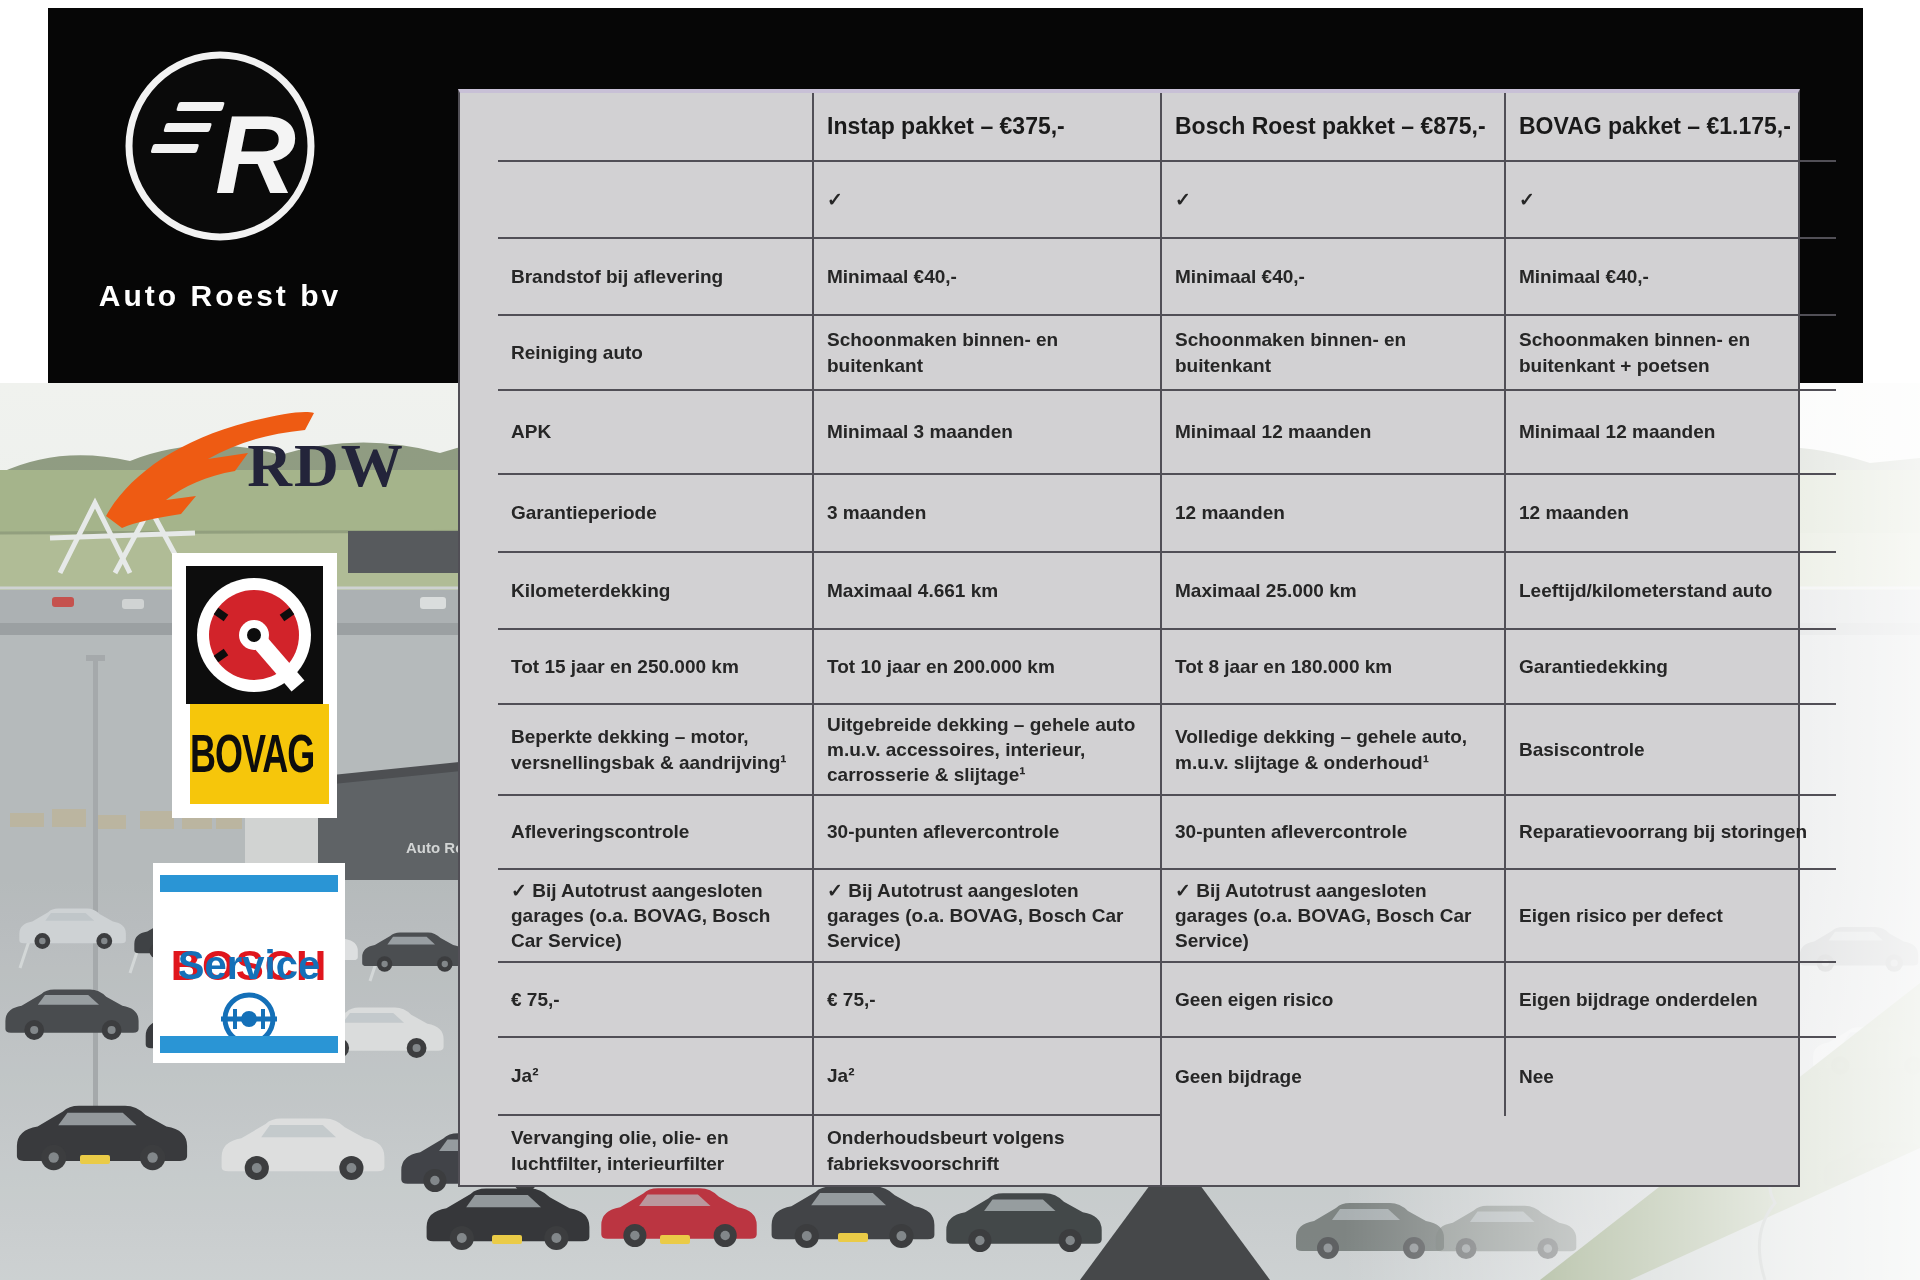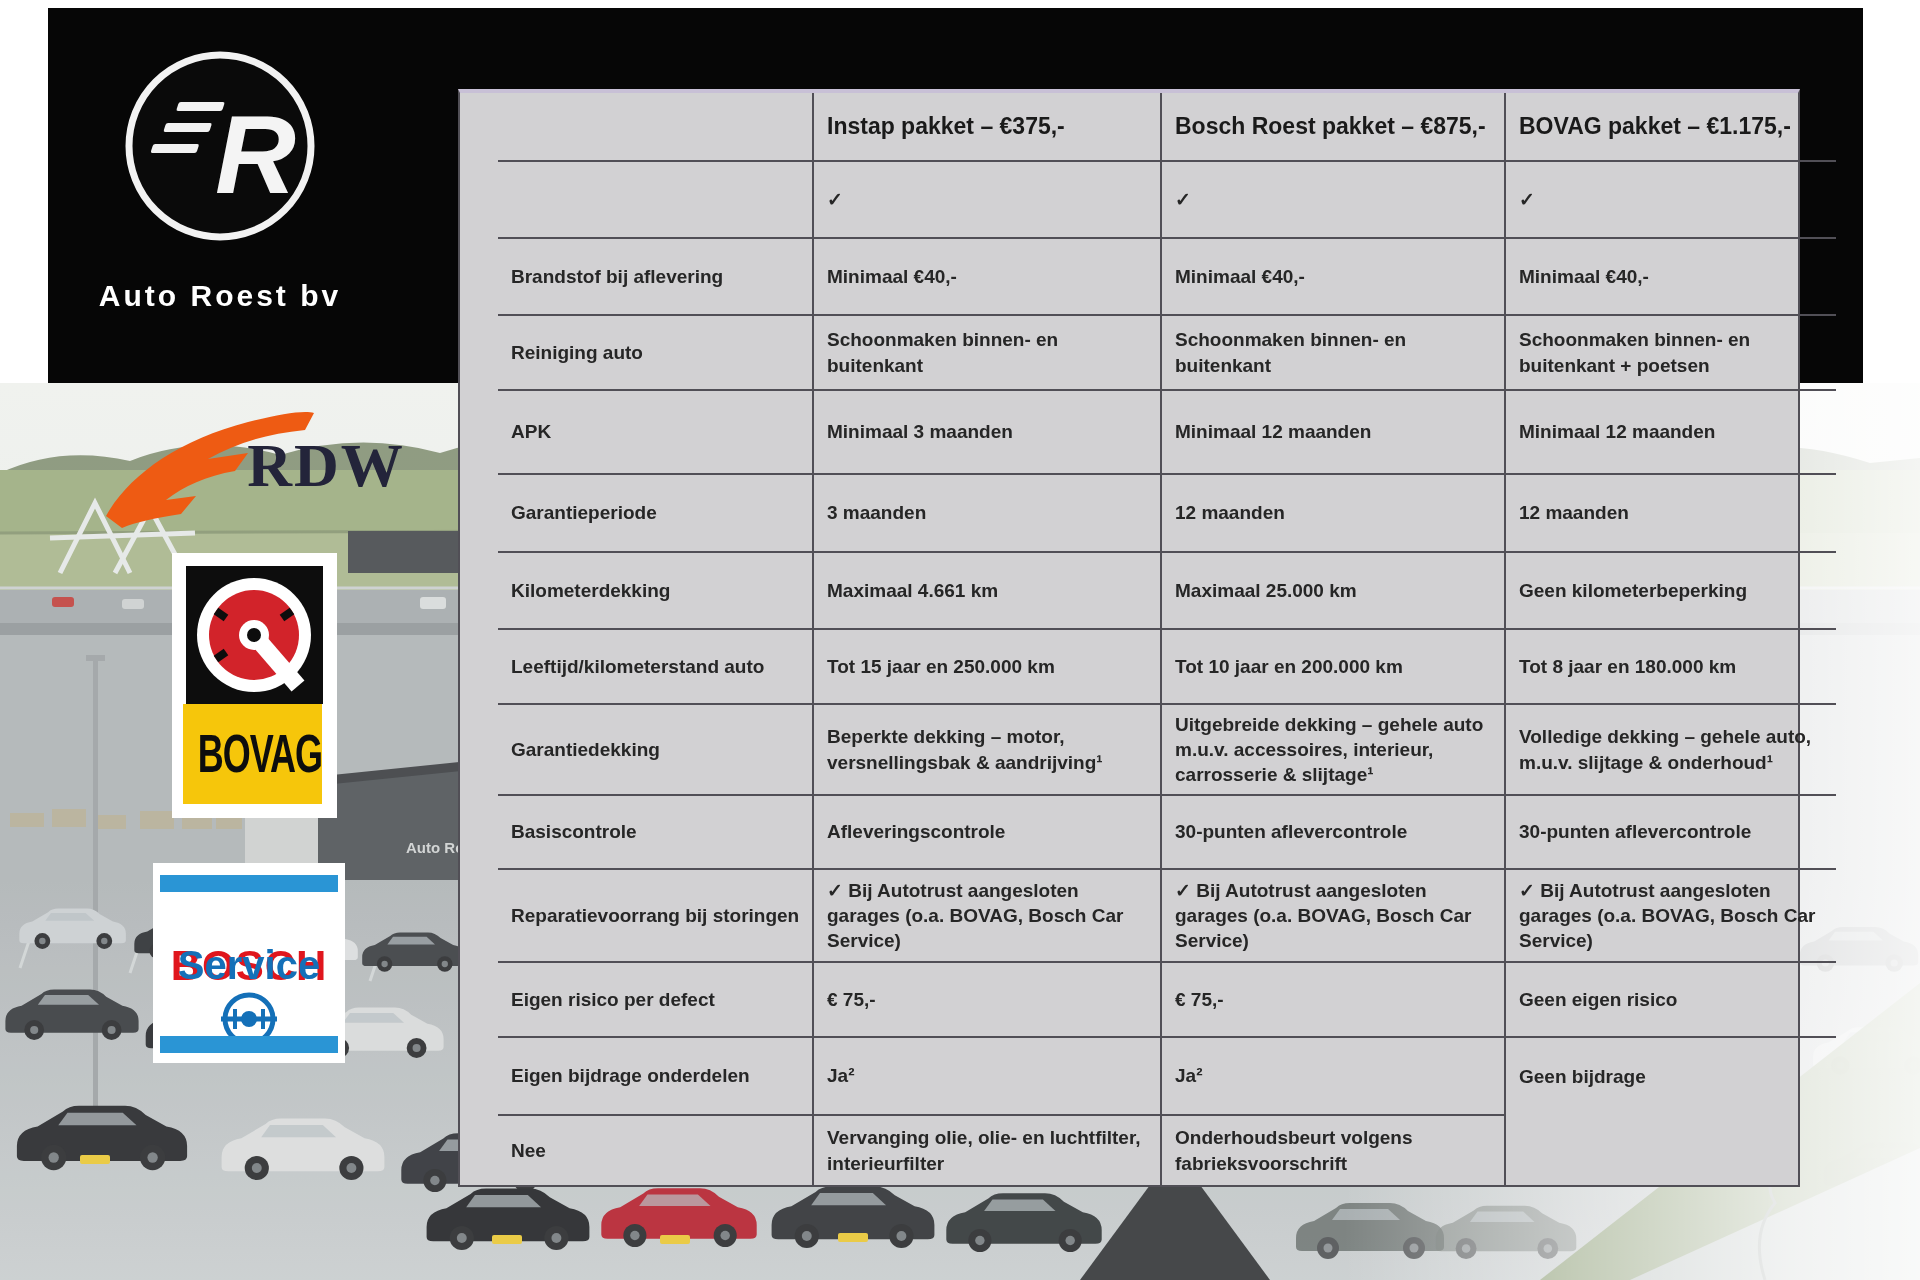--- a/index.html
+++ b/index.html
@@ -13,22 +13,22 @@
                rgba(255,255,255,.45) 82%, rgba(255,255,255,.78) 93%, rgba(255,255,255,.9) 100%);}
 
   
   .black-band{position:absolute;left:48px;top:8px;width:1815px;height:375px;background:#060606;z-index:3;}
 
   
   .ar-logo{position:absolute;left:85px;top:28px;width:270px;height:305px;z-index:4;}
   .rdw-logo{position:absolute;left:98px;top:408px;width:310px;height:130px;z-index:4;}
   .bovag-logo{position:absolute;left:172px;top:553px;width:165px;height:265px;z-index:4;background:#ffffff;}
   .bovag-black{position:absolute;left:14px;top:13px;width:137px;height:138px;background:#0d0d0d;}
-  .bovag-yellow{position:absolute;left:11px;top:151px;width:139px;height:100px;background:var(--bovag-yellow,#f6c60b);
-    display:flex;align-items:center;justify-content:flex-end;}
+  .bovag-yellow{position:absolute;left:18px;top:151px;width:139px;height:100px;background:var(--bovag-yellow,#f6c60b);
+    display:flex;align-items:center;justify-content:flex-start;}
   .bovag-yellow span{font-weight:700;font-size:36px;letter-spacing:-1px;color:#0d0d0d;transform:scaleY(1.5);}
   .bosch-logo{position:absolute;left:153px;top:863px;width:192px;height:200px;z-index:4;background:#ffffff;}
   .bosch-bar{position:absolute;left:7px;width:178px;height:17px;background:var(--bosch-blue,#2a95d5);}
   .bosch-bar.top{top:12px;} .bosch-bar.bot{bottom:10px;}
   .bosch-name{position:absolute;left:0;top:34px;width:192px;text-align:center;
     font-weight:700;font-size:42px;letter-spacing:1px;color:var(--bosch-red,#e0161d);margin-top:45px;}
   .bosch-service{position:absolute;left:0;top:80px;width:192px;text-align:center;
     font-weight:700;font-size:40px;color:#1470b8;}
   .bosch-symbol{position:absolute;left:66px;top:128px;}
 
@@ -304,23 +304,20 @@
       </div>
       <div class="cell lbl">
         <div>Kilometerdekking</div>
       </div>
       <div class="cell val">
         <div>Maximaal 4.661 km</div>
       </div>
       <div class="cell val">
         <div>Maximaal 25.000 km</div>
       </div>
-      <div class="cell val">
-        <div>Geen kilometerbeperking</div>
-      </div>
       <div class="cell lbl">
         <div>Leeftijd/kilometerstand auto</div>
       </div>
       <div class="cell val">
         <div>Tot 15 jaar en 250.000 km</div>
       </div>
       <div class="cell val">
         <div>Tot 10 jaar en 200.000 km</div>
       </div>
       <div class="cell val">

